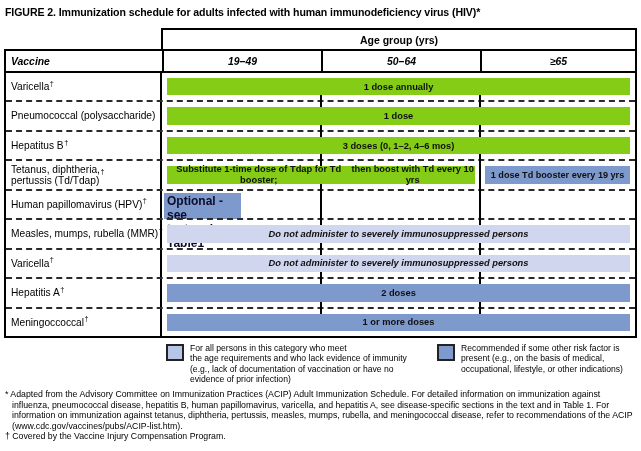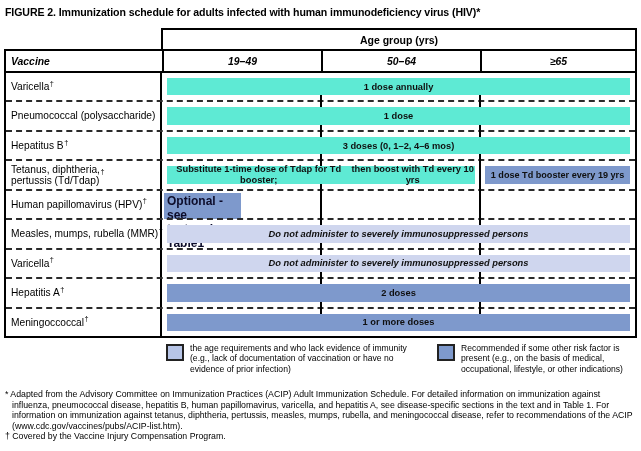--- a/index.html
+++ b/index.html
@@ -36,21 +36,21 @@
     font-size:10.2px;line-height:1.12;
   }
   .vcell .lbl{white-space:pre;}
   .vcell sup{font-size:7.3px;position:relative;top:-3px;left:0.5px;}
   .dcell{flex:1;position:relative;}
   .bar{
     position:absolute;top:5px;bottom:5px;
     display:flex;align-items:center;justify-content:center;
     text-align:center;font-size:9.3px;font-weight:bold;color:#101010;
   }
-  .bar.light{background:#5eead4;}
+  .bar.light{background:#84cc16;}
   .bar.lighter{background:#cfd6ee;font-style:italic;}
   .bar.dark{background:#7e99cc;}
   .span3{left:5px;right:5px;}
   .span12{left:5px;width:308px;flex-direction:row;line-height:1.2;}
   .col3{left:323px;right:5px;font-size:9.1px;}
   .optbox{
     position:absolute;left:2px;top:2px;width:77px;height:26px;box-sizing:border-box;
     background:#7e99cc;font-size:12px;font-weight:bold;line-height:1.18;
     padding:1px 2px 1px 3px;text-align:left;color:#0d0d2b;
   }
@@ -201,20 +201,21 @@
         <div class="bar dark span3">1 or more doses</div>
       </div>
     </div>
 
   </div>
 </div>
 
 <div class="legend-item li1">
   <div class="swatch sw-light"></div>
   <div>
+    <div>For all persons in this category who meet</div>
     <div>the age requirements and who lack evidence of immunity</div>
     <div>(e.g., lack of documentation of vaccination or have no</div>
     <div>evidence of prior infection)</div>
   </div>
 </div>
 <div class="legend-item li2">
   <div class="swatch sw-dark"></div>
   <div>
     <div>Recommended if some other risk factor is</div>
     <div>present (e.g., on the basis of medical,</div>

